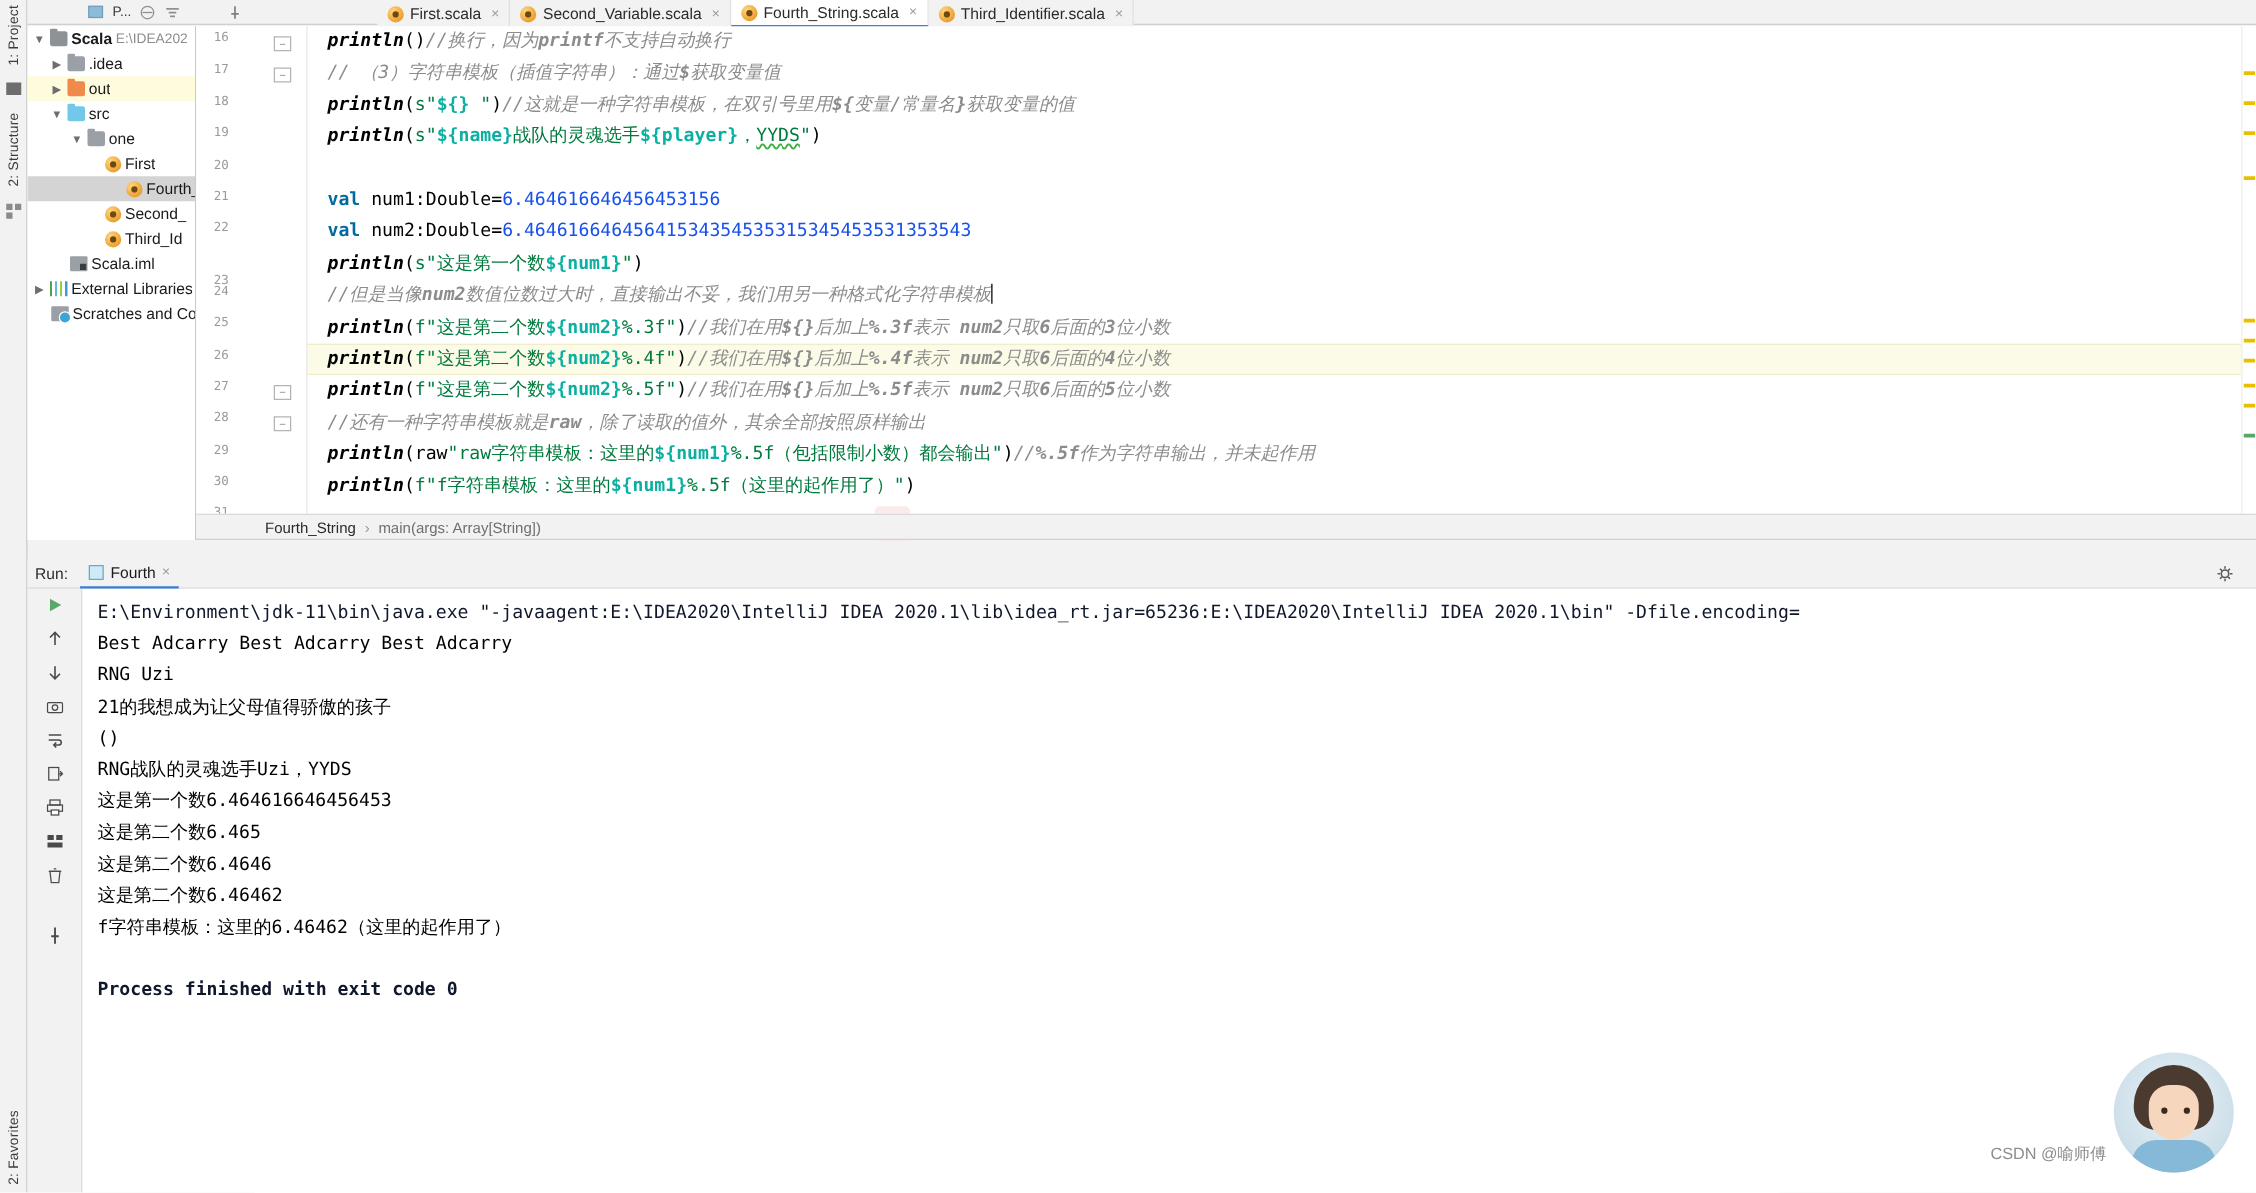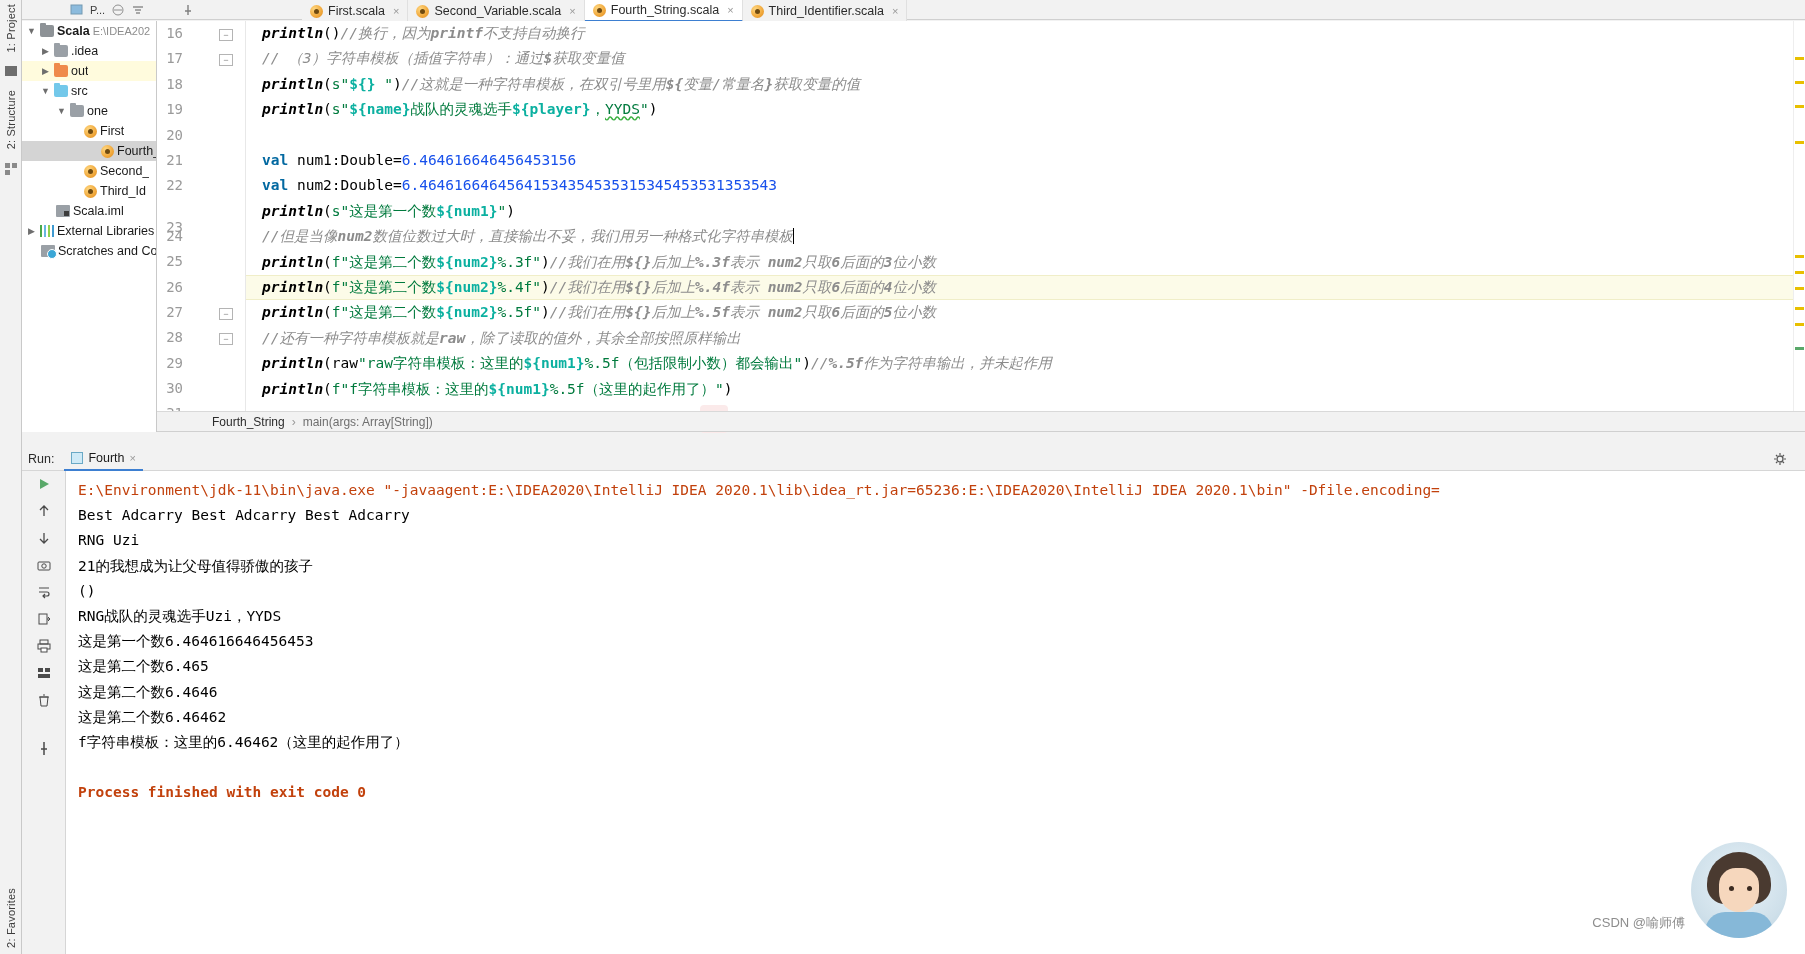--- a/index.html
+++ b/index.html
@@ -103,21 +103,21 @@
   #editor {
     position: absolute; left: 157px; top: 21px; width: 1648px; height: 390px;
     background: #ffffff; overflow: hidden;
   }
   #gutter {
     position:absolute; left:0; top:0; width: 88px; height: 100%;
     background:#ffffff;
   }
   .lnum {
     position:absolute; right: 62px; width: 40px; text-align: right;
-    color: #9a9a9a; font-family: "DejaVu Sans Mono", monospace; font-size: 14px;
+    color: #9a9a9a; font-family: "DejaVu Sans Mono", monospace; font-size: 10px;
   }
   .foldmark {
     position:absolute; left: 62px; width: 14px; height: 12px;
     border: 1px solid #b4b4b4; color:#888; font-size: 9px; line-height: 10px;
     text-align:center; background:#fff;
   }
   #codearea {
     position:absolute; left: 88px; top: 0; right:0; bottom:0;
     border-left: 1px solid #e8e8e8;
     font-family: "DejaVu Sans Mono", monospace;
@@ -182,21 +182,21 @@
 
   #console {
     position:absolute; left: 66px; top: 471px; width: 1739px; height: 483px;
     background:#ffffff; overflow:hidden;
     font-family: "DejaVu Sans Mono", monospace;
     font-size: 14.5px; line-height: 25.2px;
     padding: 7px 0 0 12px;
     white-space: nowrap;
   }
   .cl { height: 25.2px; }
-  .cl.blue { color:#c2410c; }
+  .cl.blue { color:#0f172a; }
   .cl.bold { font-weight: bold; }
 
   #avatar {
     position:absolute; right: 18px; bottom: 16px; width: 96px; height: 96px;
     border-radius: 50%; overflow:hidden;
     background: radial-gradient(circle at 50% 42%, #e8f2f8 0%, #cfe0ea 65%, #b9d2e0 100%);
   }
   #avatar .hair { position:absolute; left:16px; top:10px; width:64px; height:52px; border-radius:32px 32px 18px 18px; background:#4a3a30;}
   #avatar .face { position:absolute; left:28px; top:26px; width:40px; height:44px; border-radius:20px 20px 24px 24px; background:#f6d7bd;}
   #avatar .eye { position:absolute; top:44px; width:5px; height:5px; border-radius:50%; background:#3a2a20;}

